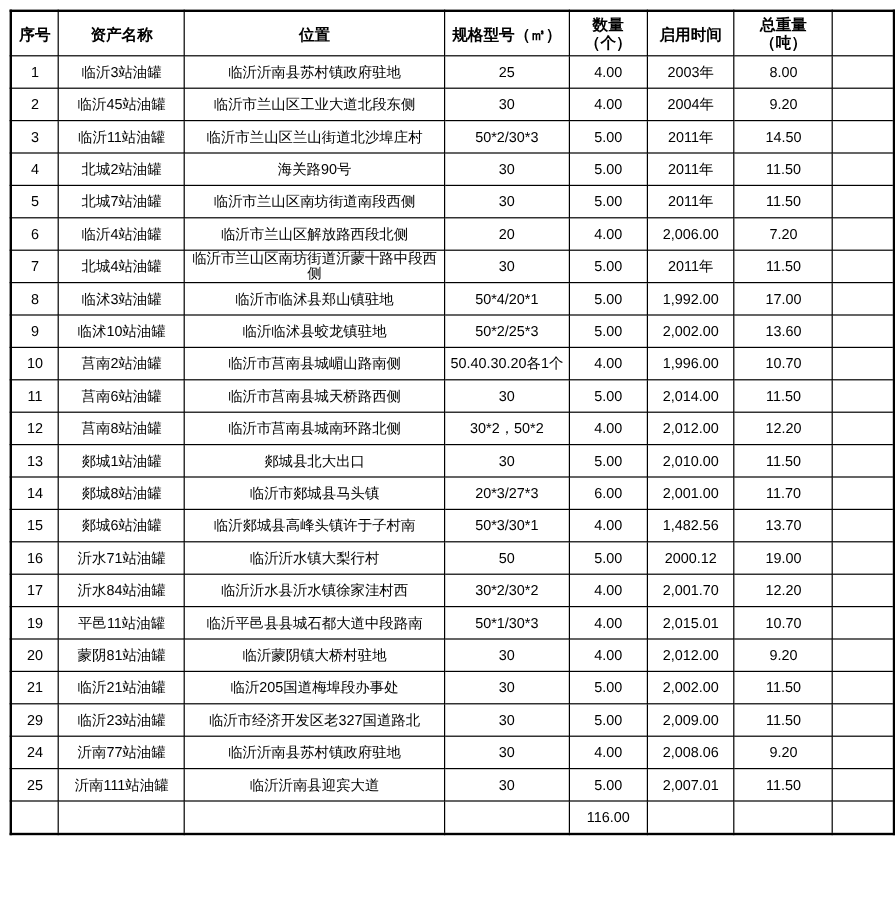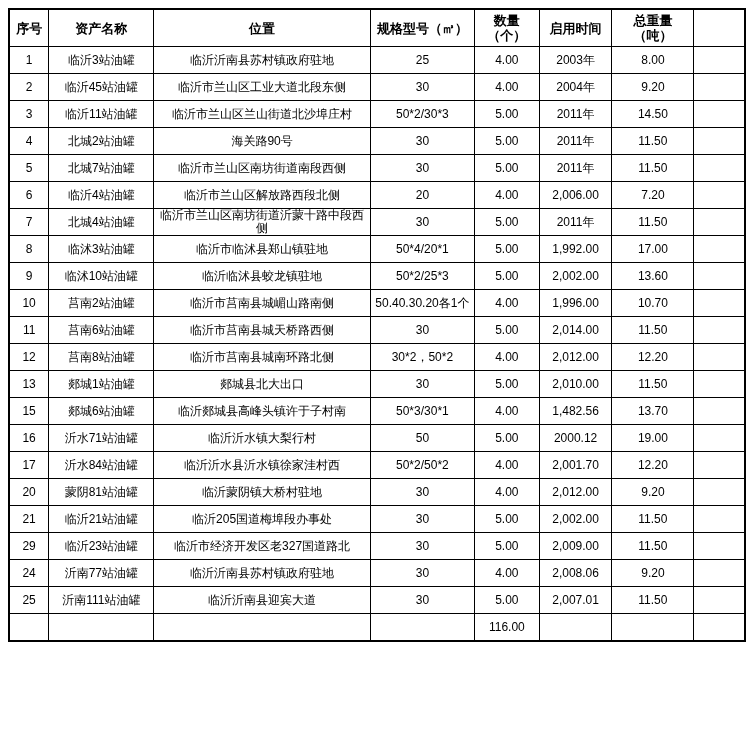--- a/index.html
+++ b/index.html
@@ -193,20 +193,32 @@
           <td>
             <div class="wrap">郯城县北大出口</div>
           </td>
           <td>30</td>
           <td>5.00</td>
           <td>2,010.00</td>
           <td>11.50</td>
           <td></td>
         </tr>
         <tr>
+          <td>14</td>
+          <td>郯城8站油罐</td>
+          <td>
+            <div class="wrap">临沂市郯城县马头镇</div>
+          </td>
+          <td>20*3/27*3</td>
+          <td>6.00</td>
+          <td>2,001.00</td>
+          <td>11.70</td>
+          <td></td>
+        </tr>
+        <tr>
           <td>15</td>
           <td>郯城6站油罐</td>
           <td>
             <div class="wrap">临沂郯城县高峰头镇许于子村南</div>
           </td>
           <td>50*3/30*1</td>
           <td>4.00</td>
           <td>1,482.56</td>
           <td>13.70</td>
           <td></td>
@@ -222,24 +234,36 @@
           <td>2000.12</td>
           <td>19.00</td>
           <td></td>
         </tr>
         <tr>
           <td>17</td>
           <td>沂水84站油罐</td>
           <td>
             <div class="wrap">临沂沂水县沂水镇徐家洼村西</div>
           </td>
-          <td>50*2/50*2</td>
+          <td>30*2/30*2</td>
           <td>4.00</td>
           <td>2,001.70</td>
           <td>12.20</td>
+          <td></td>
+        </tr>
+        <tr>
+          <td>19</td>
+          <td>平邑11站油罐</td>
+          <td>
+            <div class="wrap">临沂平邑县县城石都大道中段路南</div>
+          </td>
+          <td>50*1/30*3</td>
+          <td>4.00</td>
+          <td>2,015.01</td>
+          <td>10.70</td>
           <td></td>
         </tr>
         <tr>
           <td>20</td>
           <td>蒙阴81站油罐</td>
           <td>
             <div class="wrap">临沂蒙阴镇大桥村驻地</div>
           </td>
           <td>30</td>
           <td>4.00</td>

